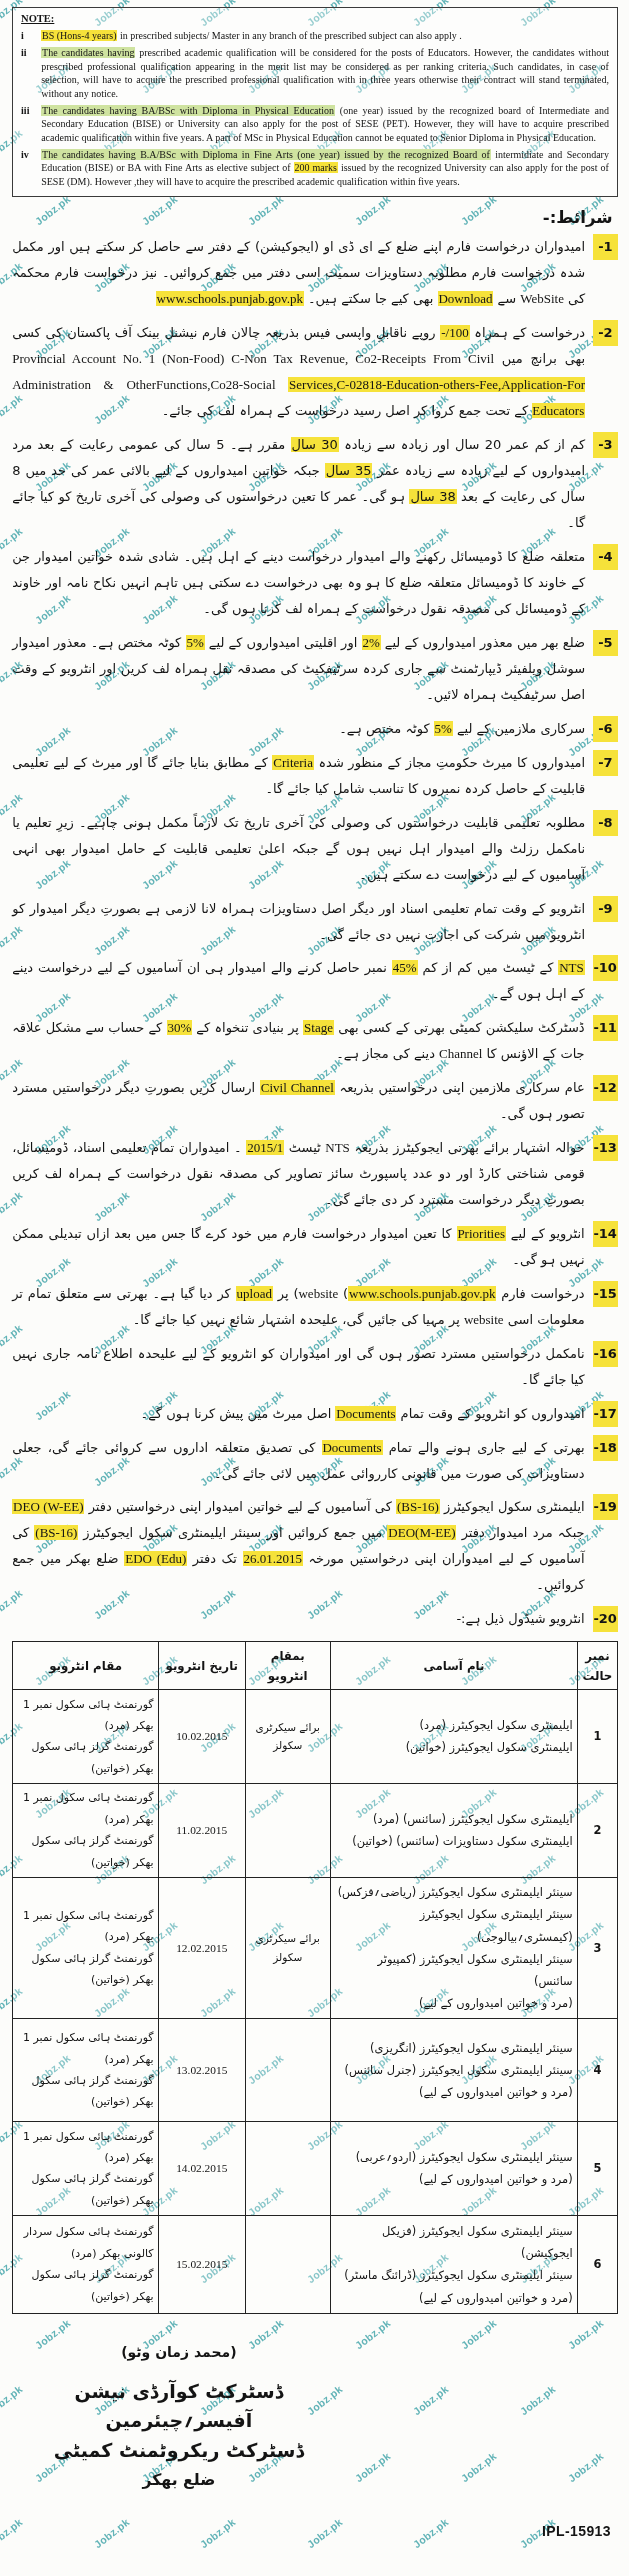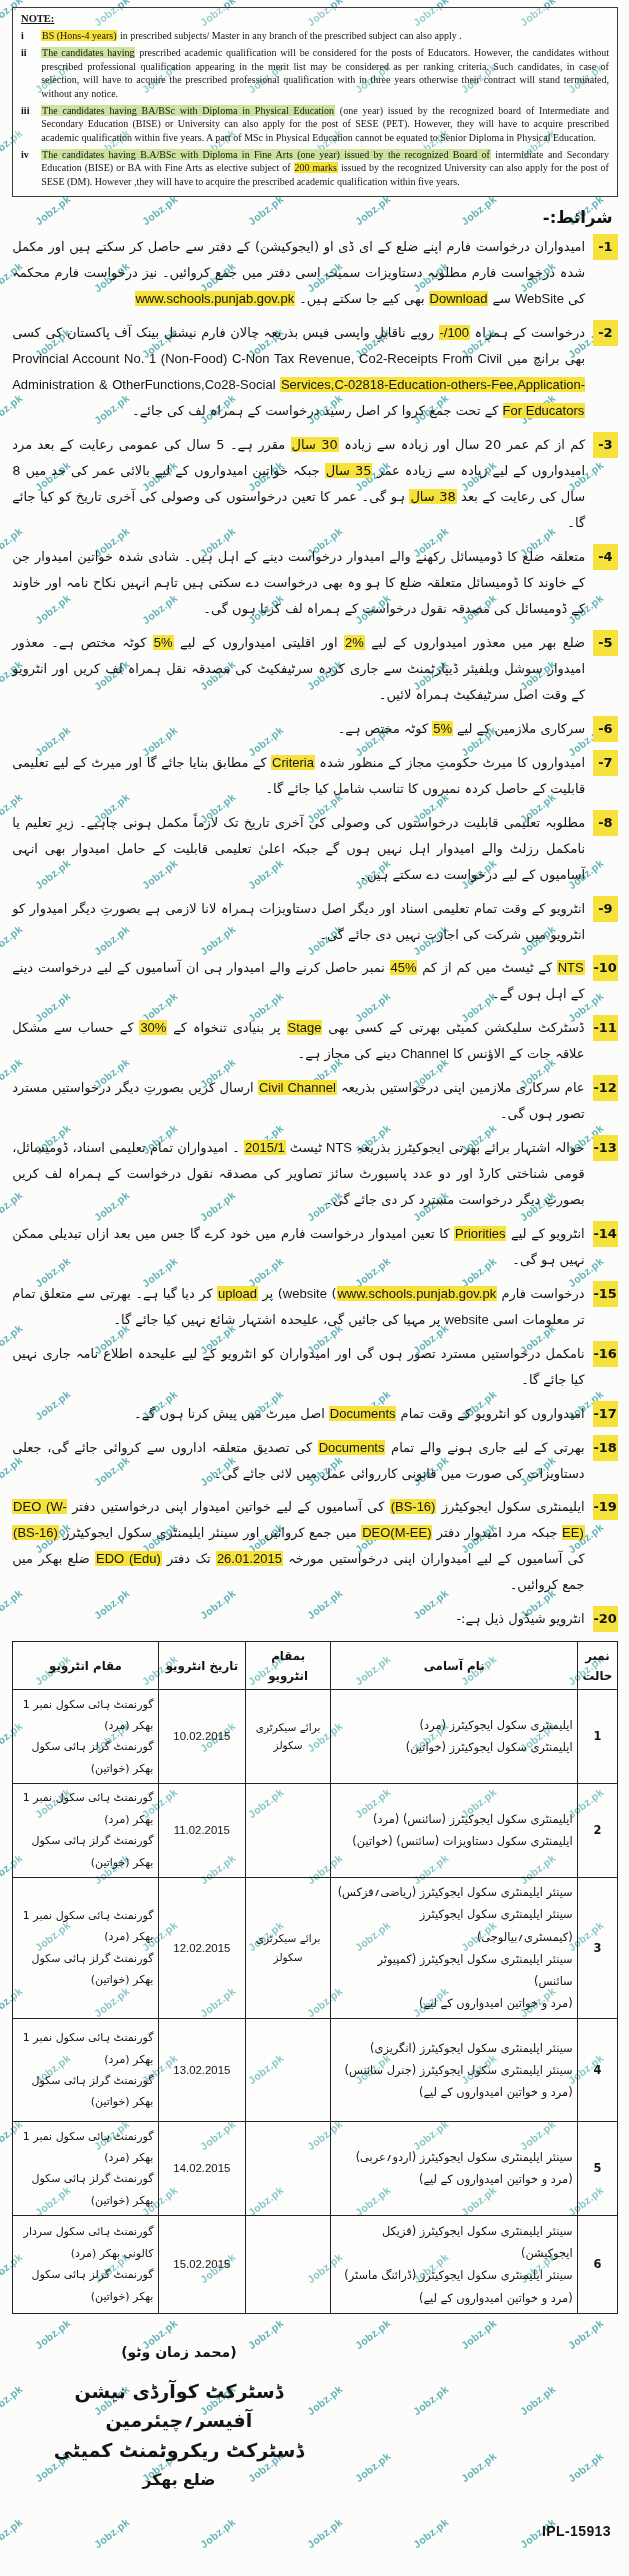--- a/index.html
+++ b/index.html
@@ -13,21 +13,21 @@
   
   .note-box{border:1.3px solid #3a3a3a;padding:4.4px 7.9px 7px 7.9px;background:rgba(255,255,255,.35);
             font-family:"Liberation Serif",serif;font-size:10px;line-height:1.38;text-align:justify;}
   .note-label{font-weight:bold;text-decoration:underline;font-size:10.5px;}
   .note-item{display:flex;gap:6.1px;margin-top:2.6px;}
   .note-num{flex:none;width:14px;font-weight:bold;}
   .note-body{flex:1;}
 
   .hl-y{background:#f6e23a;padding:0 0.9px;}
   .hl-g{background:#cfe3a0;padding:0 0.9px;}
-  .en{font-family:Liberation Sans, sans-serif;direction:ltr;unicode-bidi:embed;}
+  .en{font-family:Liberation Serif, serif;direction:ltr;unicode-bidi:embed;}
 
   
   .shara{direction:rtl;text-align:right;font-weight:bold;font-size:16.6px;margin:10.5px 5.2px 3.5px 0;}
   .cond{direction:rtl;display:flex;align-items:flex-start;gap:7.9px;margin:7.9px 0;
         font-size:13px;line-height:2.0;text-align:justify;}
   .cond-num{flex:none;min-width:23px;font-weight:bold;direction:ltr;unicode-bidi:embed;text-align:center;}
   .cond-body{flex:1;}
 
   
   #schedule-table{width:100%;border-collapse:collapse;direction:rtl;margin-top:8.7px;background:rgba(255,255,255,.25);}

